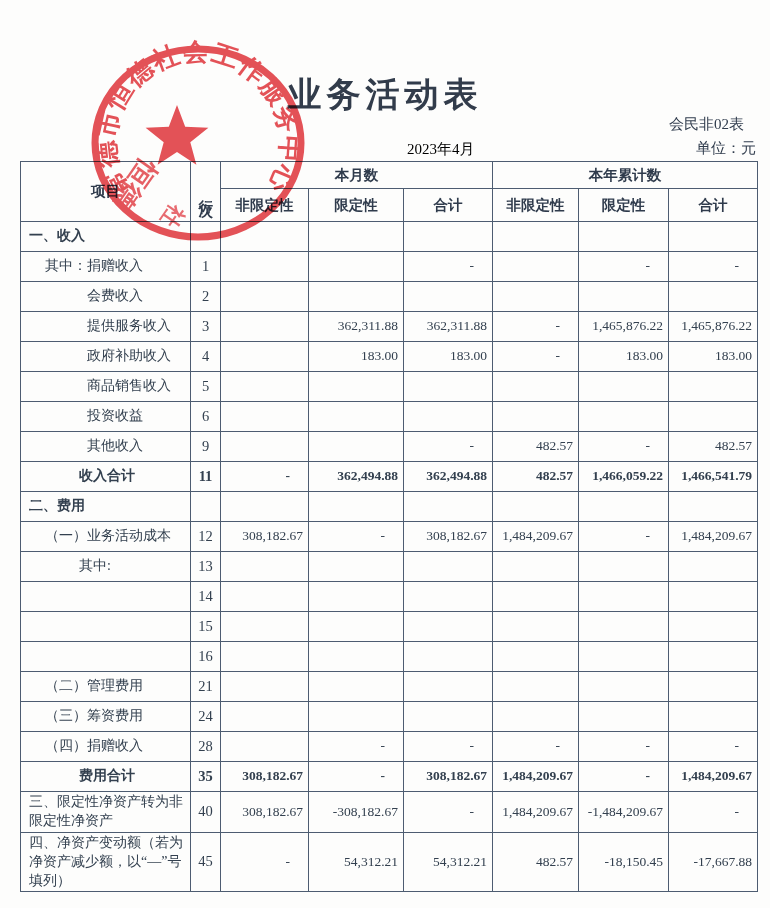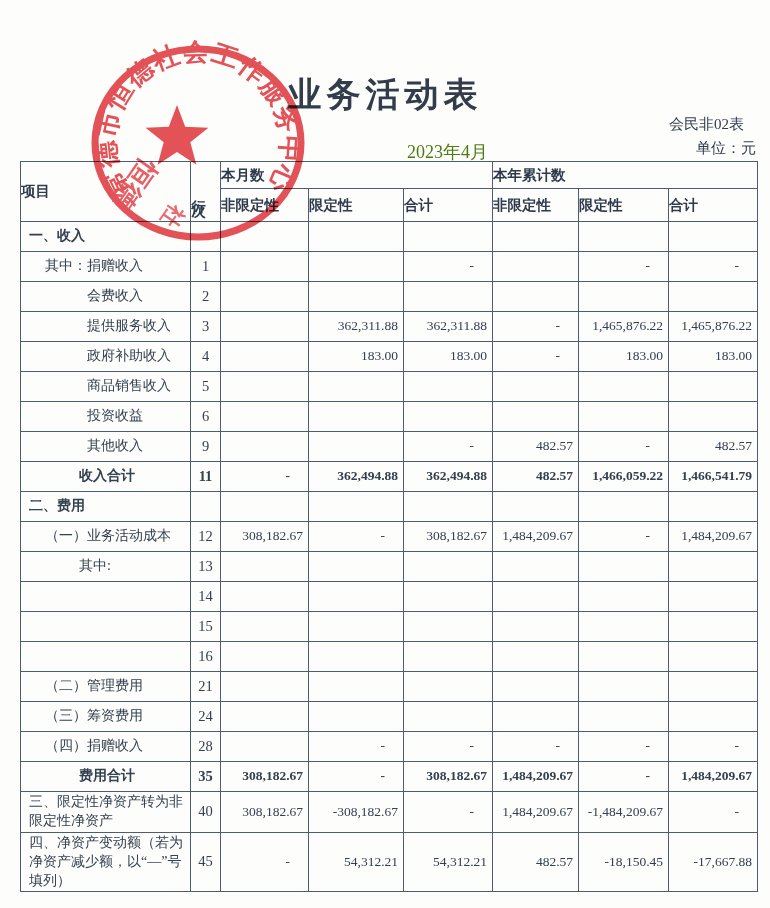--- a/index.html
+++ b/index.html
@@ -19,37 +19,37 @@
   .form-code{
     position:absolute;top:115px;right:26px;
     font-size:15px;color:#303c4d;
   }
   .prepared-by{
     position:absolute;top:139px;left:21px;
     font-size:14.5px;color:#34404f;
   }
   .period{
     position:absolute;top:140px;left:407px;
-    font-size:18px;color:#4d7c0f;font-family:Liberation Serif, serif;
+    font-size:15px;color:#000000;font-family:Liberation Serif, serif;
   }
   .unit{
     position:absolute;top:139px;right:14px;
     font-size:15px;color:#303c4d;
   }
   table.report{
     position:absolute;top:161px;left:20px;
     width:737px;border-collapse:collapse;table-layout:fixed;
   }
   table.report th, table.report td{
     border:1px solid #4d5c71;
     overflow:hidden;
   }
   thead th{
     font-weight:600;font-size:14.5px;color:#2f3b4c;
-    text-align:left;padding:0;
+    text-align:center;padding:0;
   }
   thead tr.h1 th{height:26px;}
   thead tr.h2 th{height:32px;}
   th.rowno-h{padding:0;}
   .vertical{
     display:inline-block;
     writing-mode:vertical-rl;text-orientation:upright;
     letter-spacing:4px;line-height:1;font-weight:600;
   }
   tbody td{height:27px;font-size:14px;color:#33404f;padding:1px 4px;line-height:1.35;}

